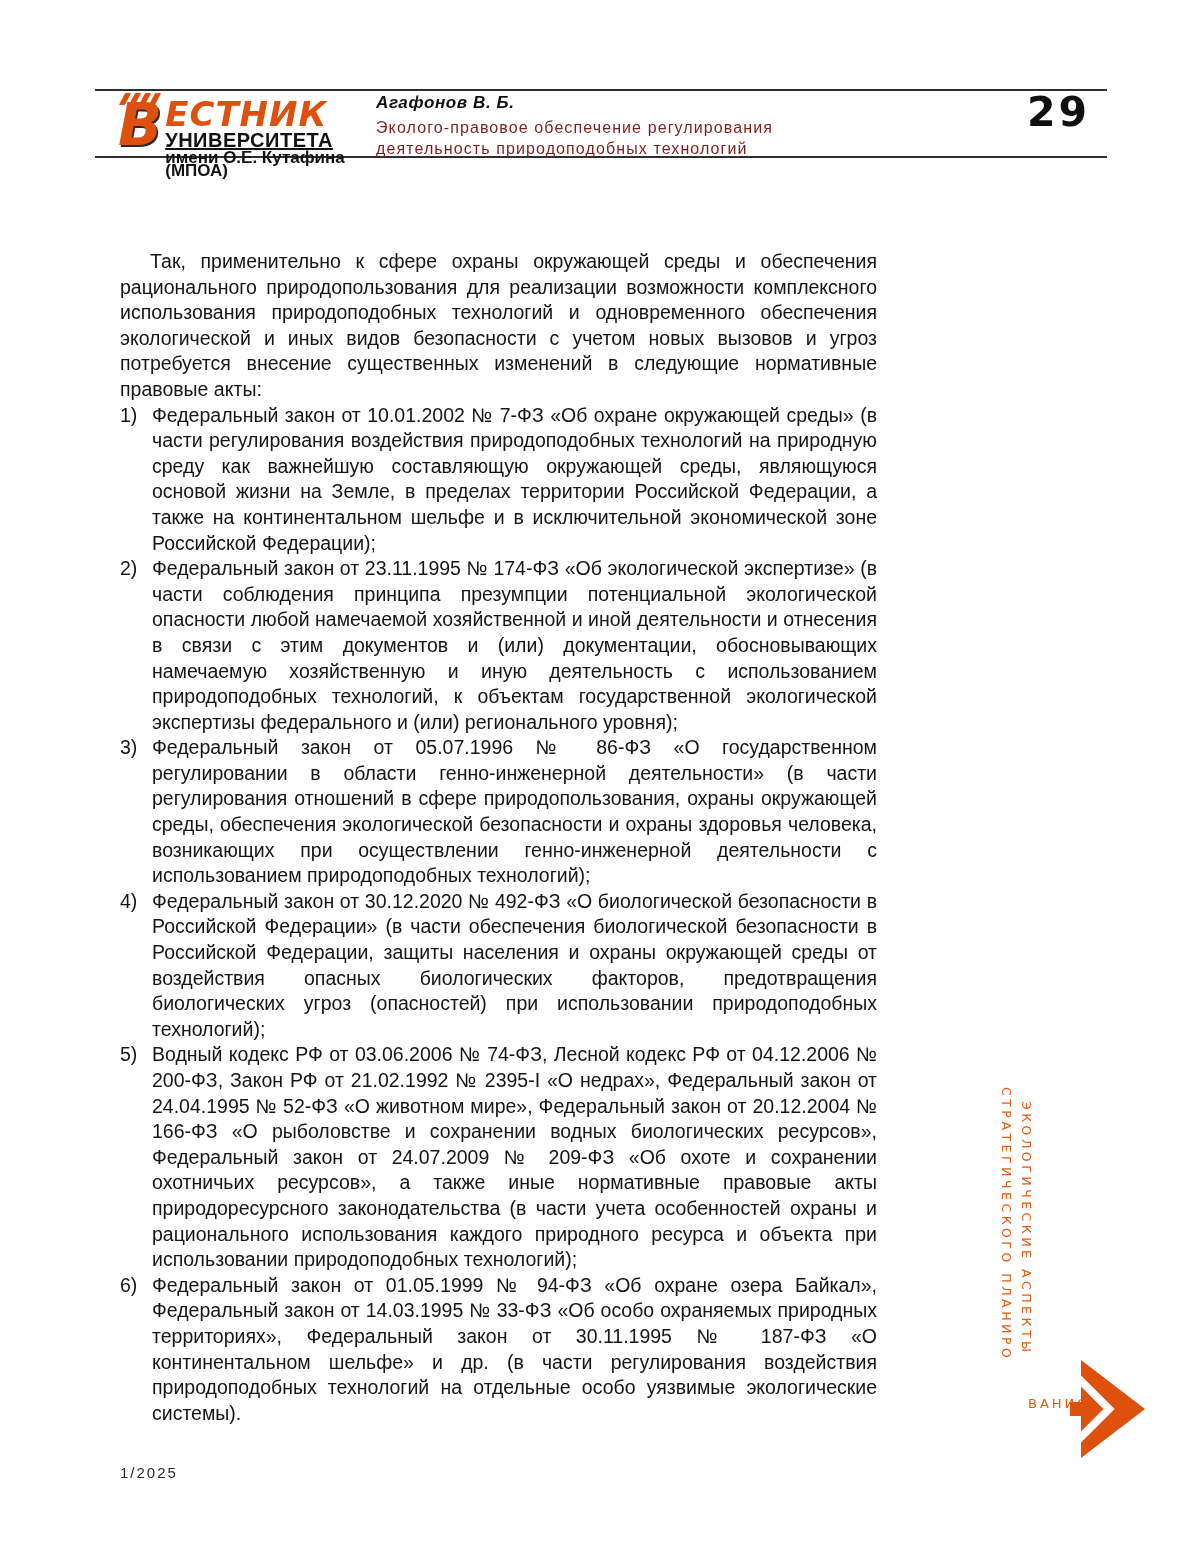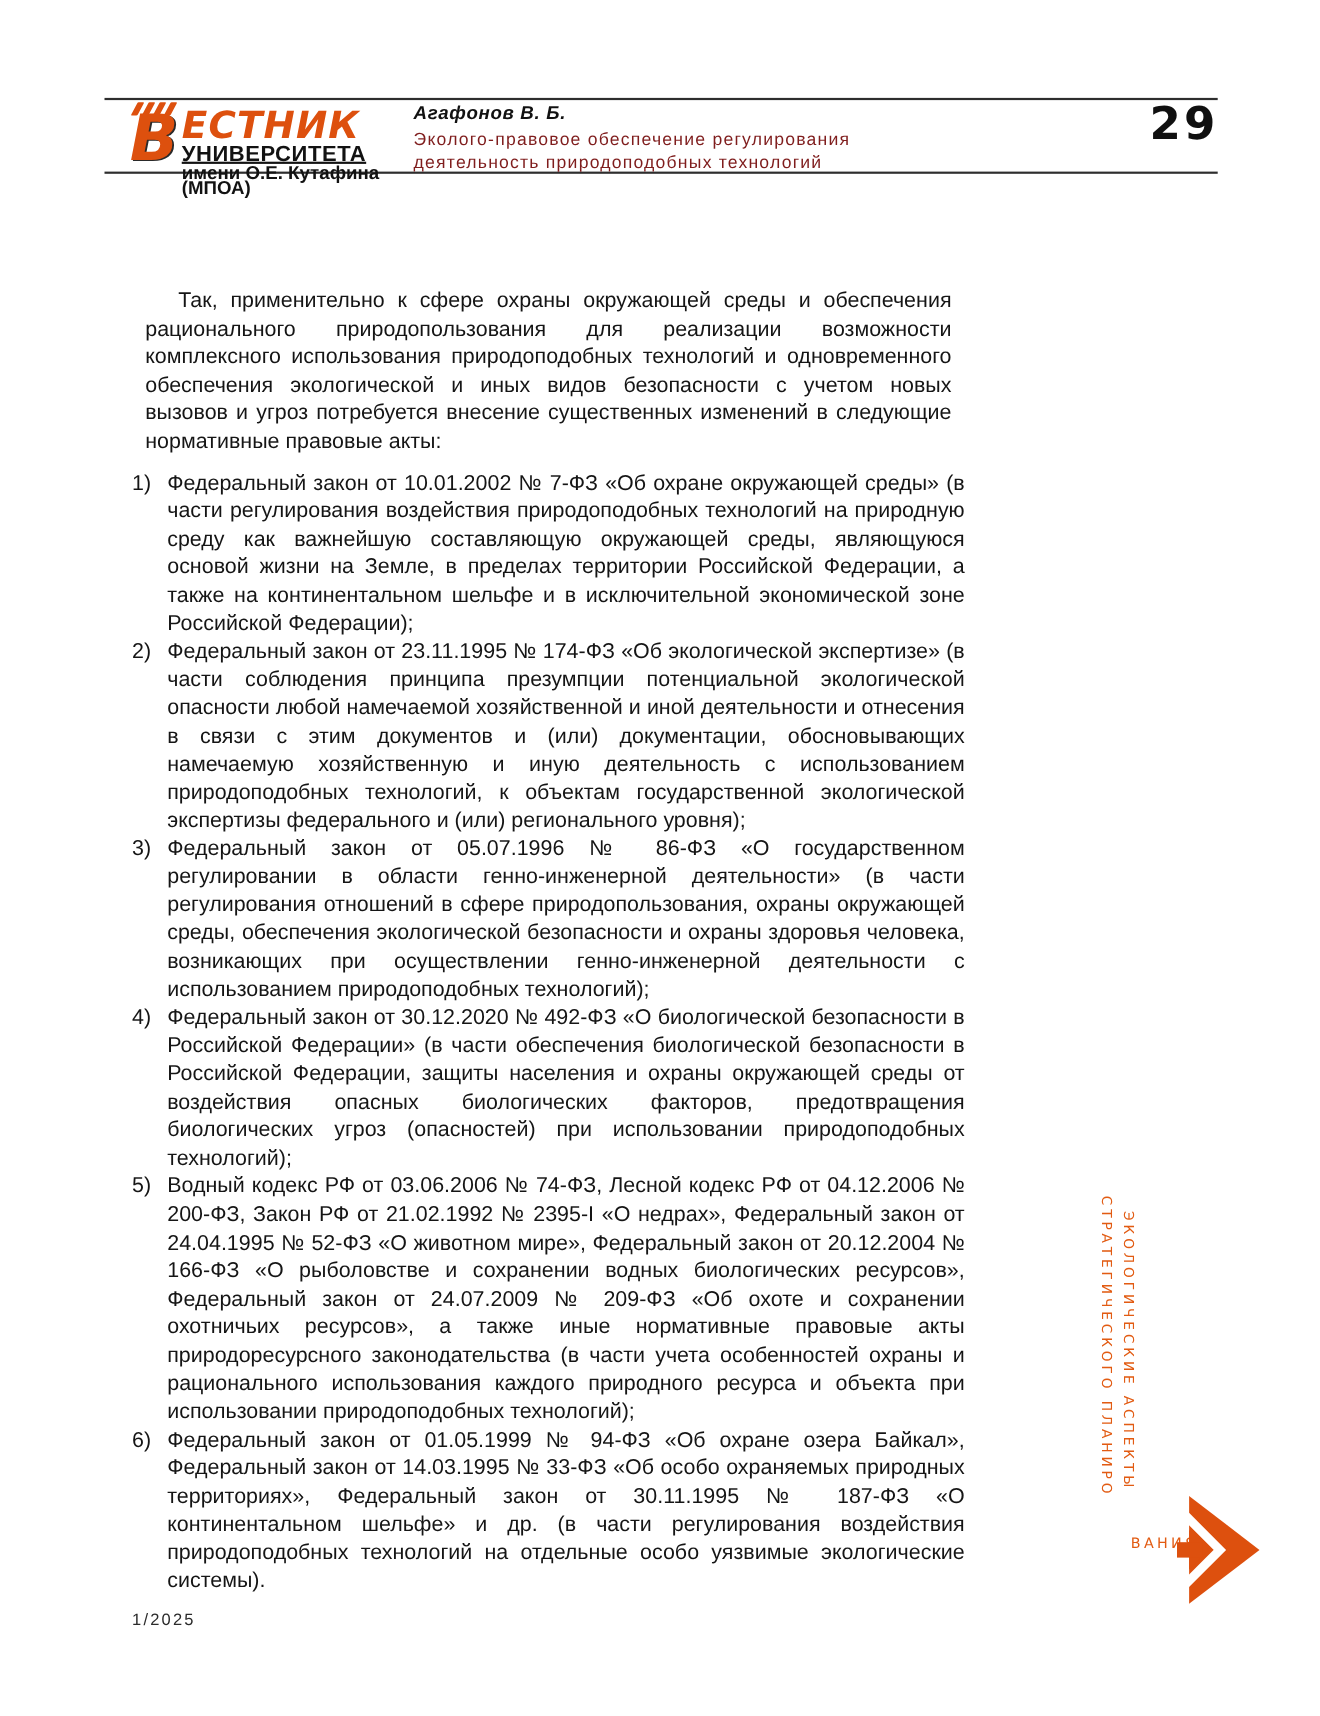--- a/index.html
+++ b/index.html
@@ -32,31 +32,31 @@
   .logo-univ { font-size:20px; line-height:21px; font-weight:bold; color:#121212; letter-spacing:0.5px;text-decoration:underline; }
   .logo-sub { font-size:17px; line-height:13px; font-weight:bold; color:#121212; }
 
   
   .head-block { position:absolute; left:376px; top:93px; }
   .author { font-size:17px; font-weight:bold; font-style:italic; color:#111; letter-spacing:0.6px; }
   .art-title { font-size:16px; color:#7f1d1d; letter-spacing:1.1px; line-height:21px; margin-top:4px; }
 
   
   .pageno {
-    position:absolute; top:90px; right:92px;
+    position:absolute; top:90px; right:110px;
     font-family:"DejaVu Sans", sans-serif;
     font-size:41px; line-height:44px; font-weight:bold; letter-spacing:3px; color:#101010;
   }
 
   
   .body-text {
     position:absolute; left:120px; top:249px; width:757px;
     font-size:19.5px; line-height:25.6px; text-align:justify; color:#151515;
   }
-  .intro { margin:12px; text-indent:30px; }
+  .intro { margin:0; text-indent:30px; }
   .law-list { margin:0; }
   .law-item { display:flex; }
   .law-num { flex:0 0 32px; }
   .law-text { flex:1; text-align:justify; }
 
   
   .rubric-line {
     position:absolute; writing-mode:vertical-rl;
     font-family:"DejaVu Sans", sans-serif;
     color:#E25B12; font-size:12.5px; letter-spacing:3.5px; white-space:nowrap;

